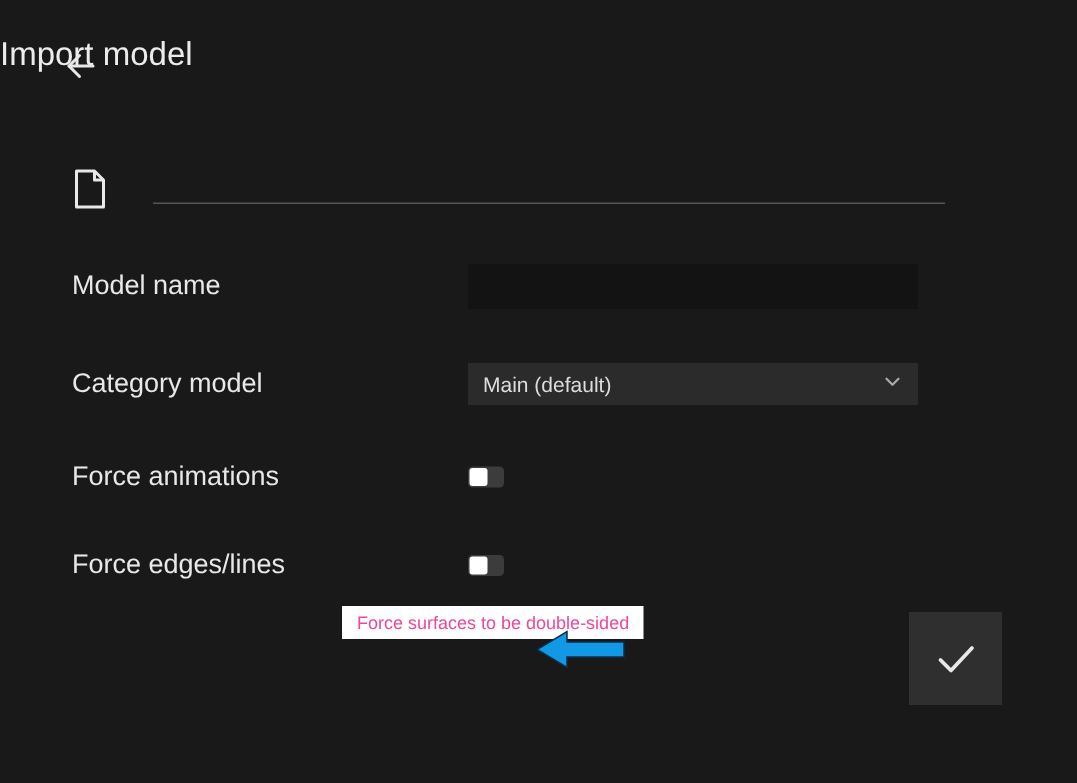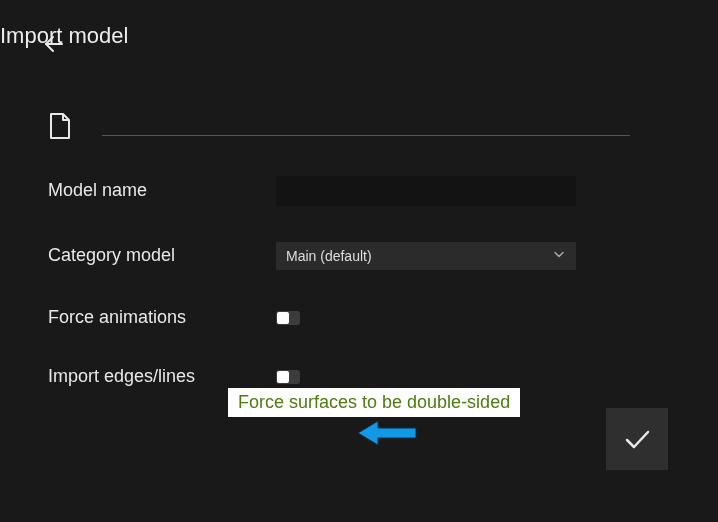--- a/index.html
+++ b/index.html
@@ -51,20 +51,21 @@
   .field-row.tight { margin-bottom: 28px; }
   .field-label {
     width: 228px;
     font-size: 18px;
     color: #e8e8e8;
     line-height: 1.3;
   }
   .field-control {
     flex: 1;
     position: relative;
+    margin-left: 36px;
   }
   .text-input {
     width: 300px; height: 30px;
     background: #131313;
     border: none;
     color: #eee;
     padding: 0 8px;
     font-size: 14px;
   }
   .select {
@@ -93,24 +94,24 @@
   .toggle .knob {
     position: absolute; top: 1px;
     width: 12px; height: 12px;
     background: #fff;
     border-radius: 2px;
   }
   .toggle.off .knob { left: 1px; }
   .toggle.on  .knob { right: 1px; }
   .tooltip {
     position: absolute;
-    left: 228px; top: 388px;
+    left: 228px; top: 404px;
     background: #fff;
-    color: #4d7c0f;
-    font-size: 18px;
+    color: #ec4899;
+    font-size: 12px;
     padding: 4px 10px;
     white-space: nowrap;
   }
   .arrow-annot {
     position: absolute;
     left: 358px; top: 419px;
     pointer-events: none;
   }
   .confirm-btn {
     position: absolute;
@@ -176,21 +177,21 @@
   <div class="field-row">
     <div class="field-label">Force animations</div>
     <div class="field-control">
       <div class="toggle off">
           <div class="knob"></div>
         </div>
     </div>
   </div>
 
   <div class="field-row tight">
-    <div class="field-label">Import edges/lines</div>
+    <div class="field-label">Force edges/lines</div>
     <div class="field-control">
       <div class="toggle off">
           <div class="knob"></div>
         </div>
     </div>
   </div>
 
 
 </div>
 

